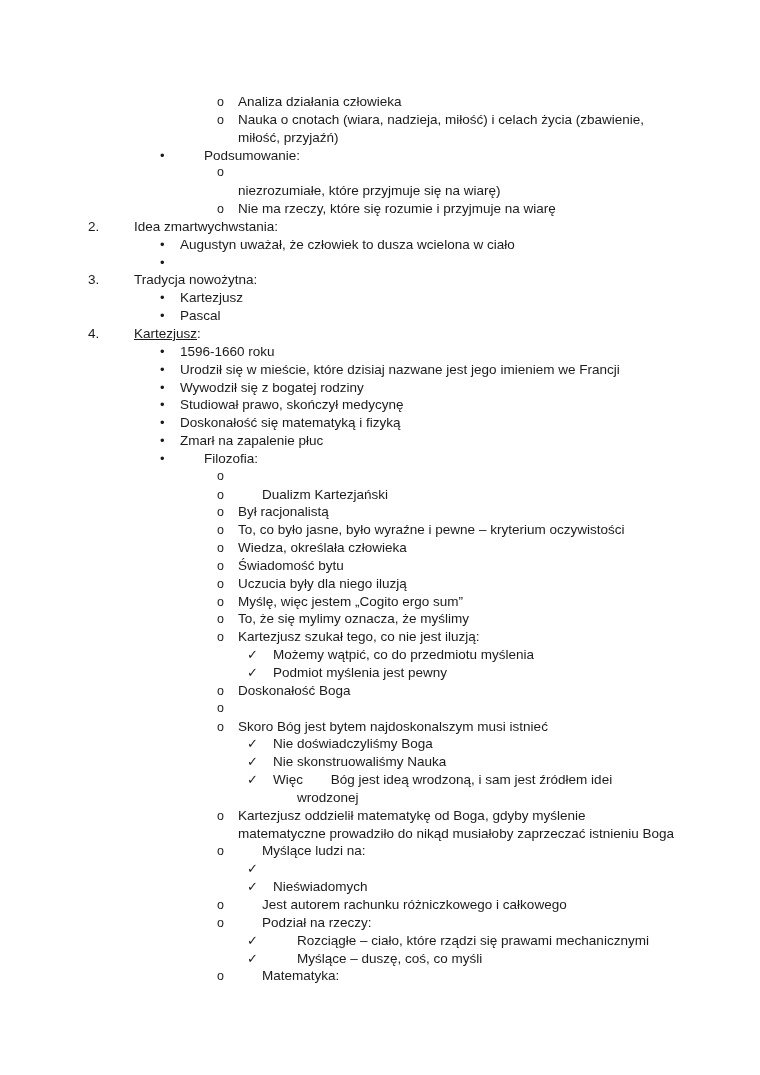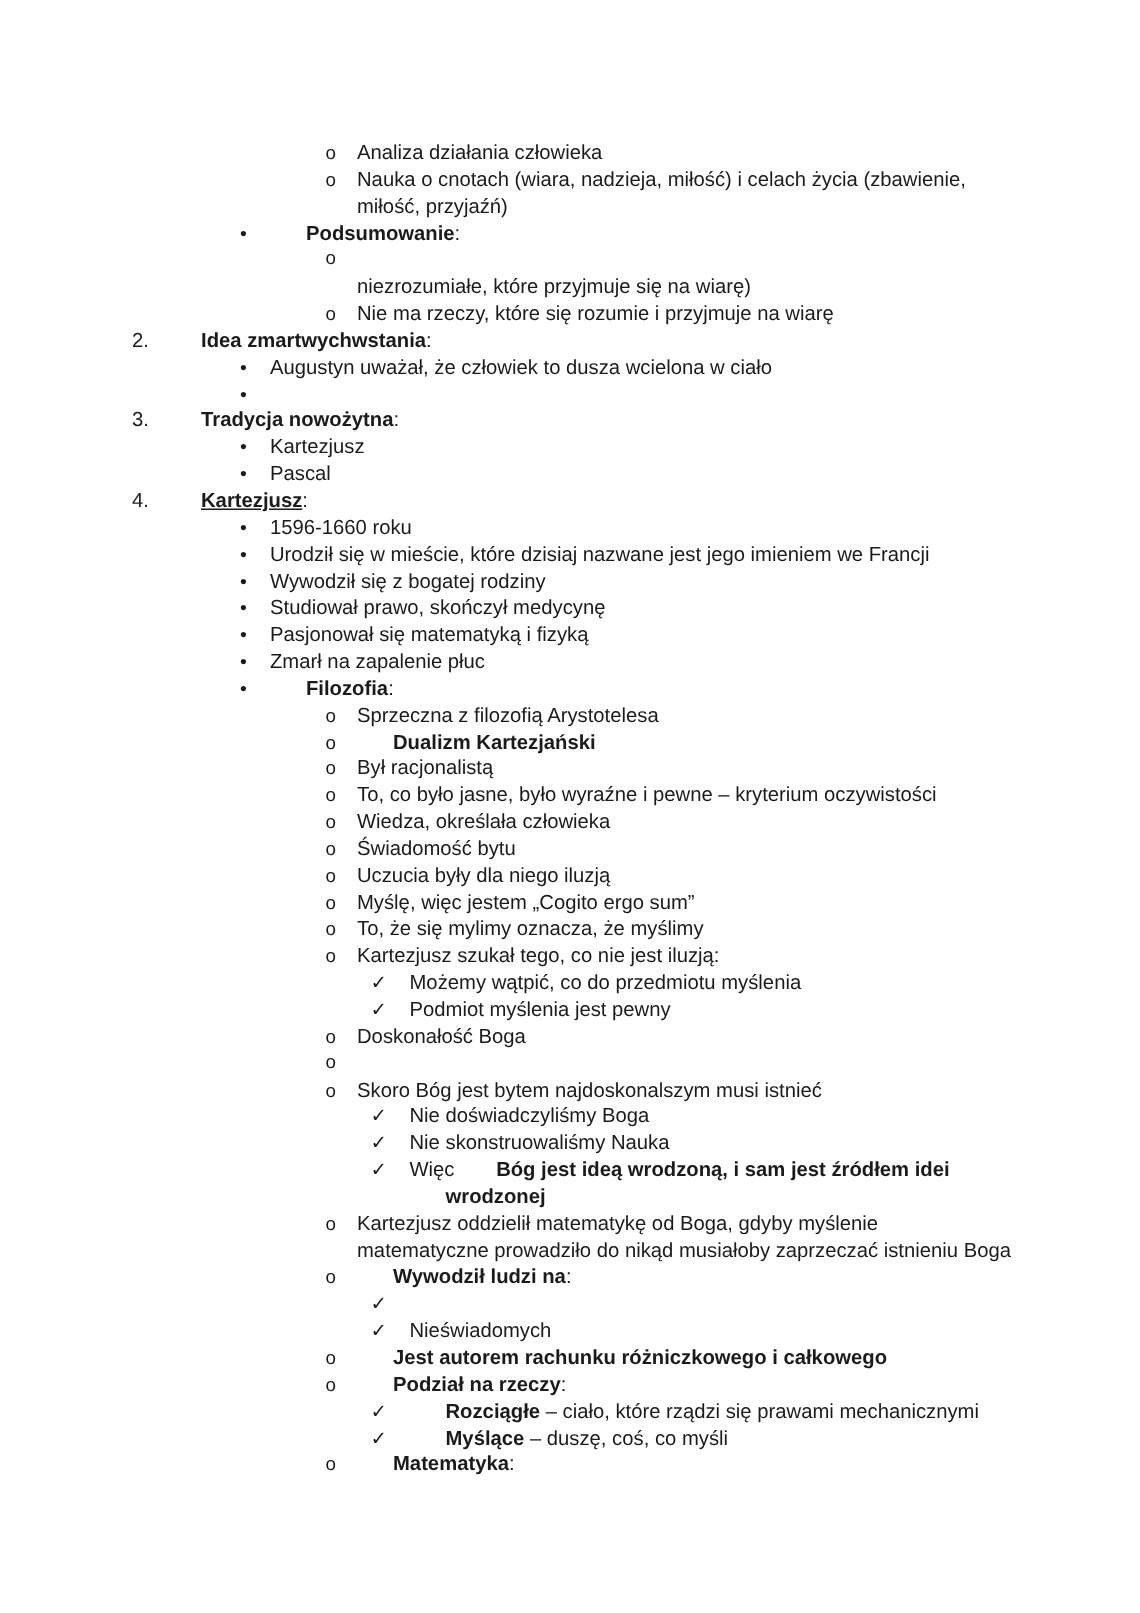--- a/index.html
+++ b/index.html
@@ -41,21 +41,21 @@
   .ind-l1  .marker { width: 20px; }
   .ind-l2  { padding-left: 217px; }
   .ind-l2  .marker { width: 21px; }
   .ind-l3  { padding-left: 247px; }
   .ind-l3  .marker { width: 26px; }
 
   .marker.disc   { font-size: 13px; }
   .marker.circle { font-size: 12.5px; }
   .marker.check  { font-size: 13px; }
 
-  .seg-b { font-weight: 700; padding-left: 24px; }
+  .seg-b { font-weight: 400; padding-left: 24px; }
   .seg-i { }
   .seg-u { text-decoration: underline; }
 </style>
 </head>
 <body>
 
 <div class="page">
   <div id="notes-list">
       <div class="row ind-l2">
         <span class="marker circle">o</span>
@@ -122,33 +122,32 @@
       <div class="row ind-l1">
         <span class="marker disc">•</span>
         <span class="text"><span class="">Wywodził się z bogatej rodziny</span></span>
       </div>
       <div class="row ind-l1">
         <span class="marker disc">•</span>
         <span class="text"><span class="">Studiował prawo, skończył medycynę</span></span>
       </div>
       <div class="row ind-l1">
         <span class="marker disc">•</span>
-        <span class="text"><span class="">Pasjonował się matematyką i fizyką</span></span>
+        <span class="text"><span class="">Doskonałość się matematyką i fizyką</span></span>
       </div>
       <div class="row ind-l1">
         <span class="marker disc">•</span>
         <span class="text"><span class="">Zmarł na zapalenie płuc</span></span>
       </div>
       <div class="row ind-l1">
         <span class="marker disc">•</span>
         <span class="text"><span class=" seg-b">Filozofia</span><span class="">:</span></span>
       </div>
       <div class="row ind-l2">
         <span class="marker circle">o</span>
-        <span class="text"><span class="">Sprzeczna z filozofią Arystotelesa</span></span>
       </div>
       <div class="row ind-l2">
         <span class="marker circle">o</span>
         <span class="text"><span class=" seg-b">Dualizm Kartezjański</span></span>
       </div>
       <div class="row ind-l2">
         <span class="marker circle">o</span>
         <span class="text"><span class="">Był racjonalistą</span></span>
       </div>
       <div class="row ind-l2">
@@ -217,21 +216,21 @@
       <div class="row ind-l2">
         <span class="marker circle">o</span>
         <span class="text"><span class="">Kartezjusz oddzielił matematykę od Boga, gdyby myślenie</span></span>
       </div>
       <div class="row ind-l2">
         <span class="marker none"></span>
         <span class="text"><span class="">matematyczne prowadziło do nikąd musiałoby zaprzeczać istnieniu Boga</span></span>
       </div>
       <div class="row ind-l2">
         <span class="marker circle">o</span>
-        <span class="text"><span class=" seg-b">Wywodził ludzi na</span><span class="">:</span></span>
+        <span class="text"><span class=" seg-b">Myślące ludzi na</span><span class="">:</span></span>
       </div>
       <div class="row ind-l3">
         <span class="marker check">✓</span>
       </div>
       <div class="row ind-l3">
         <span class="marker check">✓</span>
         <span class="text"><span class="">Nieświadomych</span></span>
       </div>
       <div class="row ind-l2">
         <span class="marker circle">o</span>

